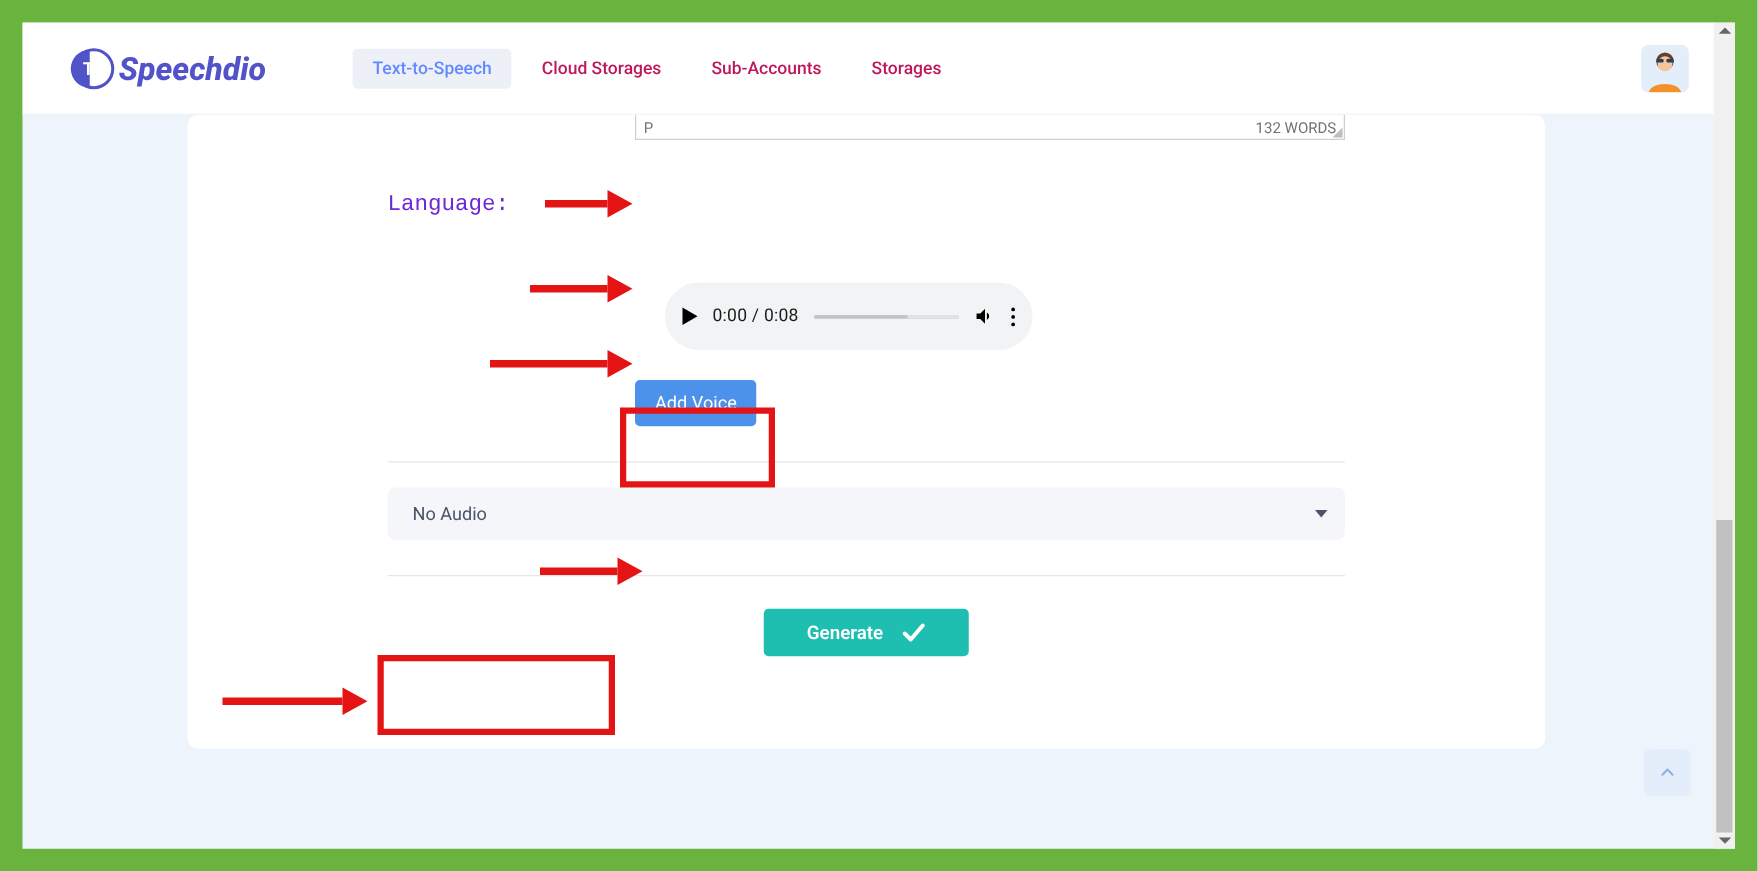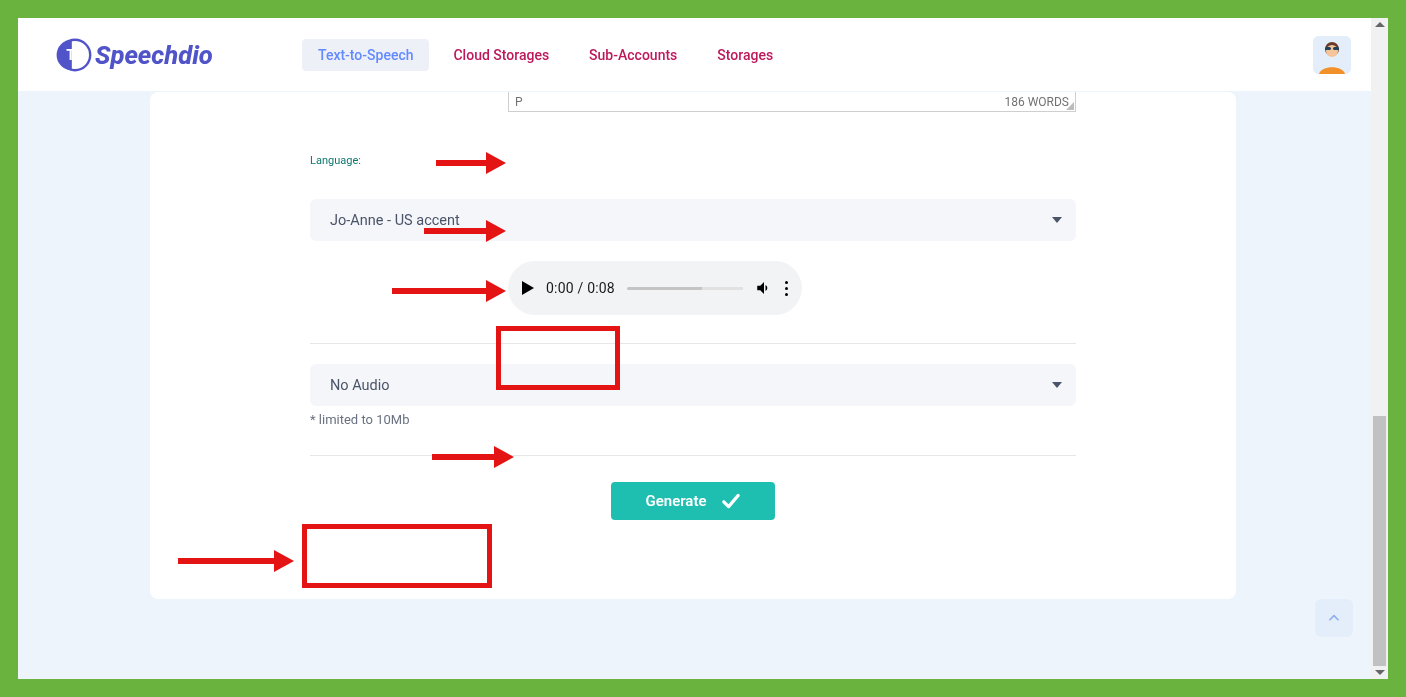--- a/index.html
+++ b/index.html
@@ -21,33 +21,33 @@
   .topnav {
     position:absolute; left:0; top:0; right:17px; height:74px; background:#ffffff;
     border-bottom:1px solid #eef4fc; display:flex; align-items:center; padding:0 20px;
   }
   .logo { display:flex; align-items:center; gap:8px; }
   .logo svg { height:40px; }
   .navitems { display:flex; align-items:center; gap:8px; margin-left:34px; }
   .navitem {
     padding:8px 16px; border-radius:4px; color:#be185d; font-size:14px; font-weight:500; cursor:pointer;
   }
-  .navitem.active { background:#edf1f7; color:#6389ff;margin-left:20px; }
+  .navitem.active { background:#edf1f7; color:#6389ff; }
   .avatar {
     margin-left:auto; width:38px; height:38px; border-radius:6px; background:#e4eefa;
     display:flex; align-items:center; justify-content:center; overflow:hidden;
   }
   
   .card {
     position:absolute; left:132px; right:152px; top:74px; bottom:80px;
     background:#ffffff; border-radius:8px; padding:0 160px 28px 160px;
   }
   .row { display:flex; align-items:flex-start; margin-top:32px; position:relative; }
   .row.first { margin-top:0; }
-  .rlabel { width:198px; flex:0 0 198px; color:#0f766e; font-size:11px; padding-top:10px; }
+  .rlabel { width:198px; flex:0 0 198px; color:#6d28d9; font-size:18px; padding-top:10px;font-family:Liberation Mono, monospace; }
   .rcontrol { flex:1; }
   .texteditor-status {
     border:1px solid #cfcfcf; height:20px; background:#ffffff; position:relative;
     font-size:12px; color:#727272; padding:0 6px; display:flex; align-items:center; justify-content:space-between;
     border-top:none;
   }
   .texteditor-status .resize { position:absolute; right:1px; bottom:1px; width:0;height:0;
     border-right:8px solid #bdbdbd; border-top:8px solid transparent; }
   .select {
     width:100%; height:42px; background:#f5f6fa; border:none; border-radius:6px;
@@ -121,70 +121,69 @@
     </div>
   </div>
 
   <div class="card">
 
     <div class="row first">
       <div class="rlabel"></div>
       <div class="rcontrol">
         <div class="texteditor-status">
           <span>P</span>
-          <span>186 WORDS</span>
+          <span>132 WORDS</span>
           <span class="resize"></span>
         </div>
       </div>
     </div>
 
     <div class="row">
       <div class="rlabel">Language:</div>
     </div>
 
     <div class="row">
-      <div class="rcontrol">
-        <div class="select">
-          <span>Jo-Anne - US accent</span>
-          <span class="caret"></span>
-        </div>
-      </div>
-    </div>
-
-    <div class="row" style="margin-top:20px;">
+    </div>
+
+    <div class="row" style="margin-top:20px;gap:24px;">
       <div class="rlabel"></div>
       <div class="rcontrol">
         <div class="audio">
           <div class="play"></div>
           <div class="time">
             <span>0:00</span> / <span>0:08</span>
           </div>
           <div class="track"></div>
           <svg width="18" height="18" viewBox="0 0 24 24">
             <path fill="#000" d="M3 9v6h4l5 5V4L7 9H3zm13.5 3a4.5 4.5 0 0 0-2.5-4v8a4.5 4.5 0 0 0 2.5-4z"></path>
           </svg>
           <div class="more">
               <span></span>
               <span></span>
               <span></span>
             </div>
         </div>
       </div>
     </div>
 
+    <div class="row" style="margin-top:24px;">
+      <div class="rlabel"></div>
+      <div class="rcontrol">
+        <button class="btn-blue">Add Voice</button>
+      </div>
+    </div>
 
     <hr class="sep">
 
     <div class="row" style="margin-top:20px;">
       <div class="rcontrol">
         <div class="select">
           <span>No Audio</span>
           <span class="caret"></span>
         </div>
-        <div class="hint">* limited to 10Mb</div>
       </div>
     </div>
 
     <hr class="sep">
 
     <div class="row" style="margin-top:26px;justify-content:center;">
       <button class="btn-generate">
         <span>Generate</span>
         <svg width="20" height="16" viewBox="0 0 24 20">
           <path fill="none" stroke="#ffffff" stroke-width="4" stroke-linecap="round" stroke-linejoin="round" d="M3 11l6 6L21 3"></path>

